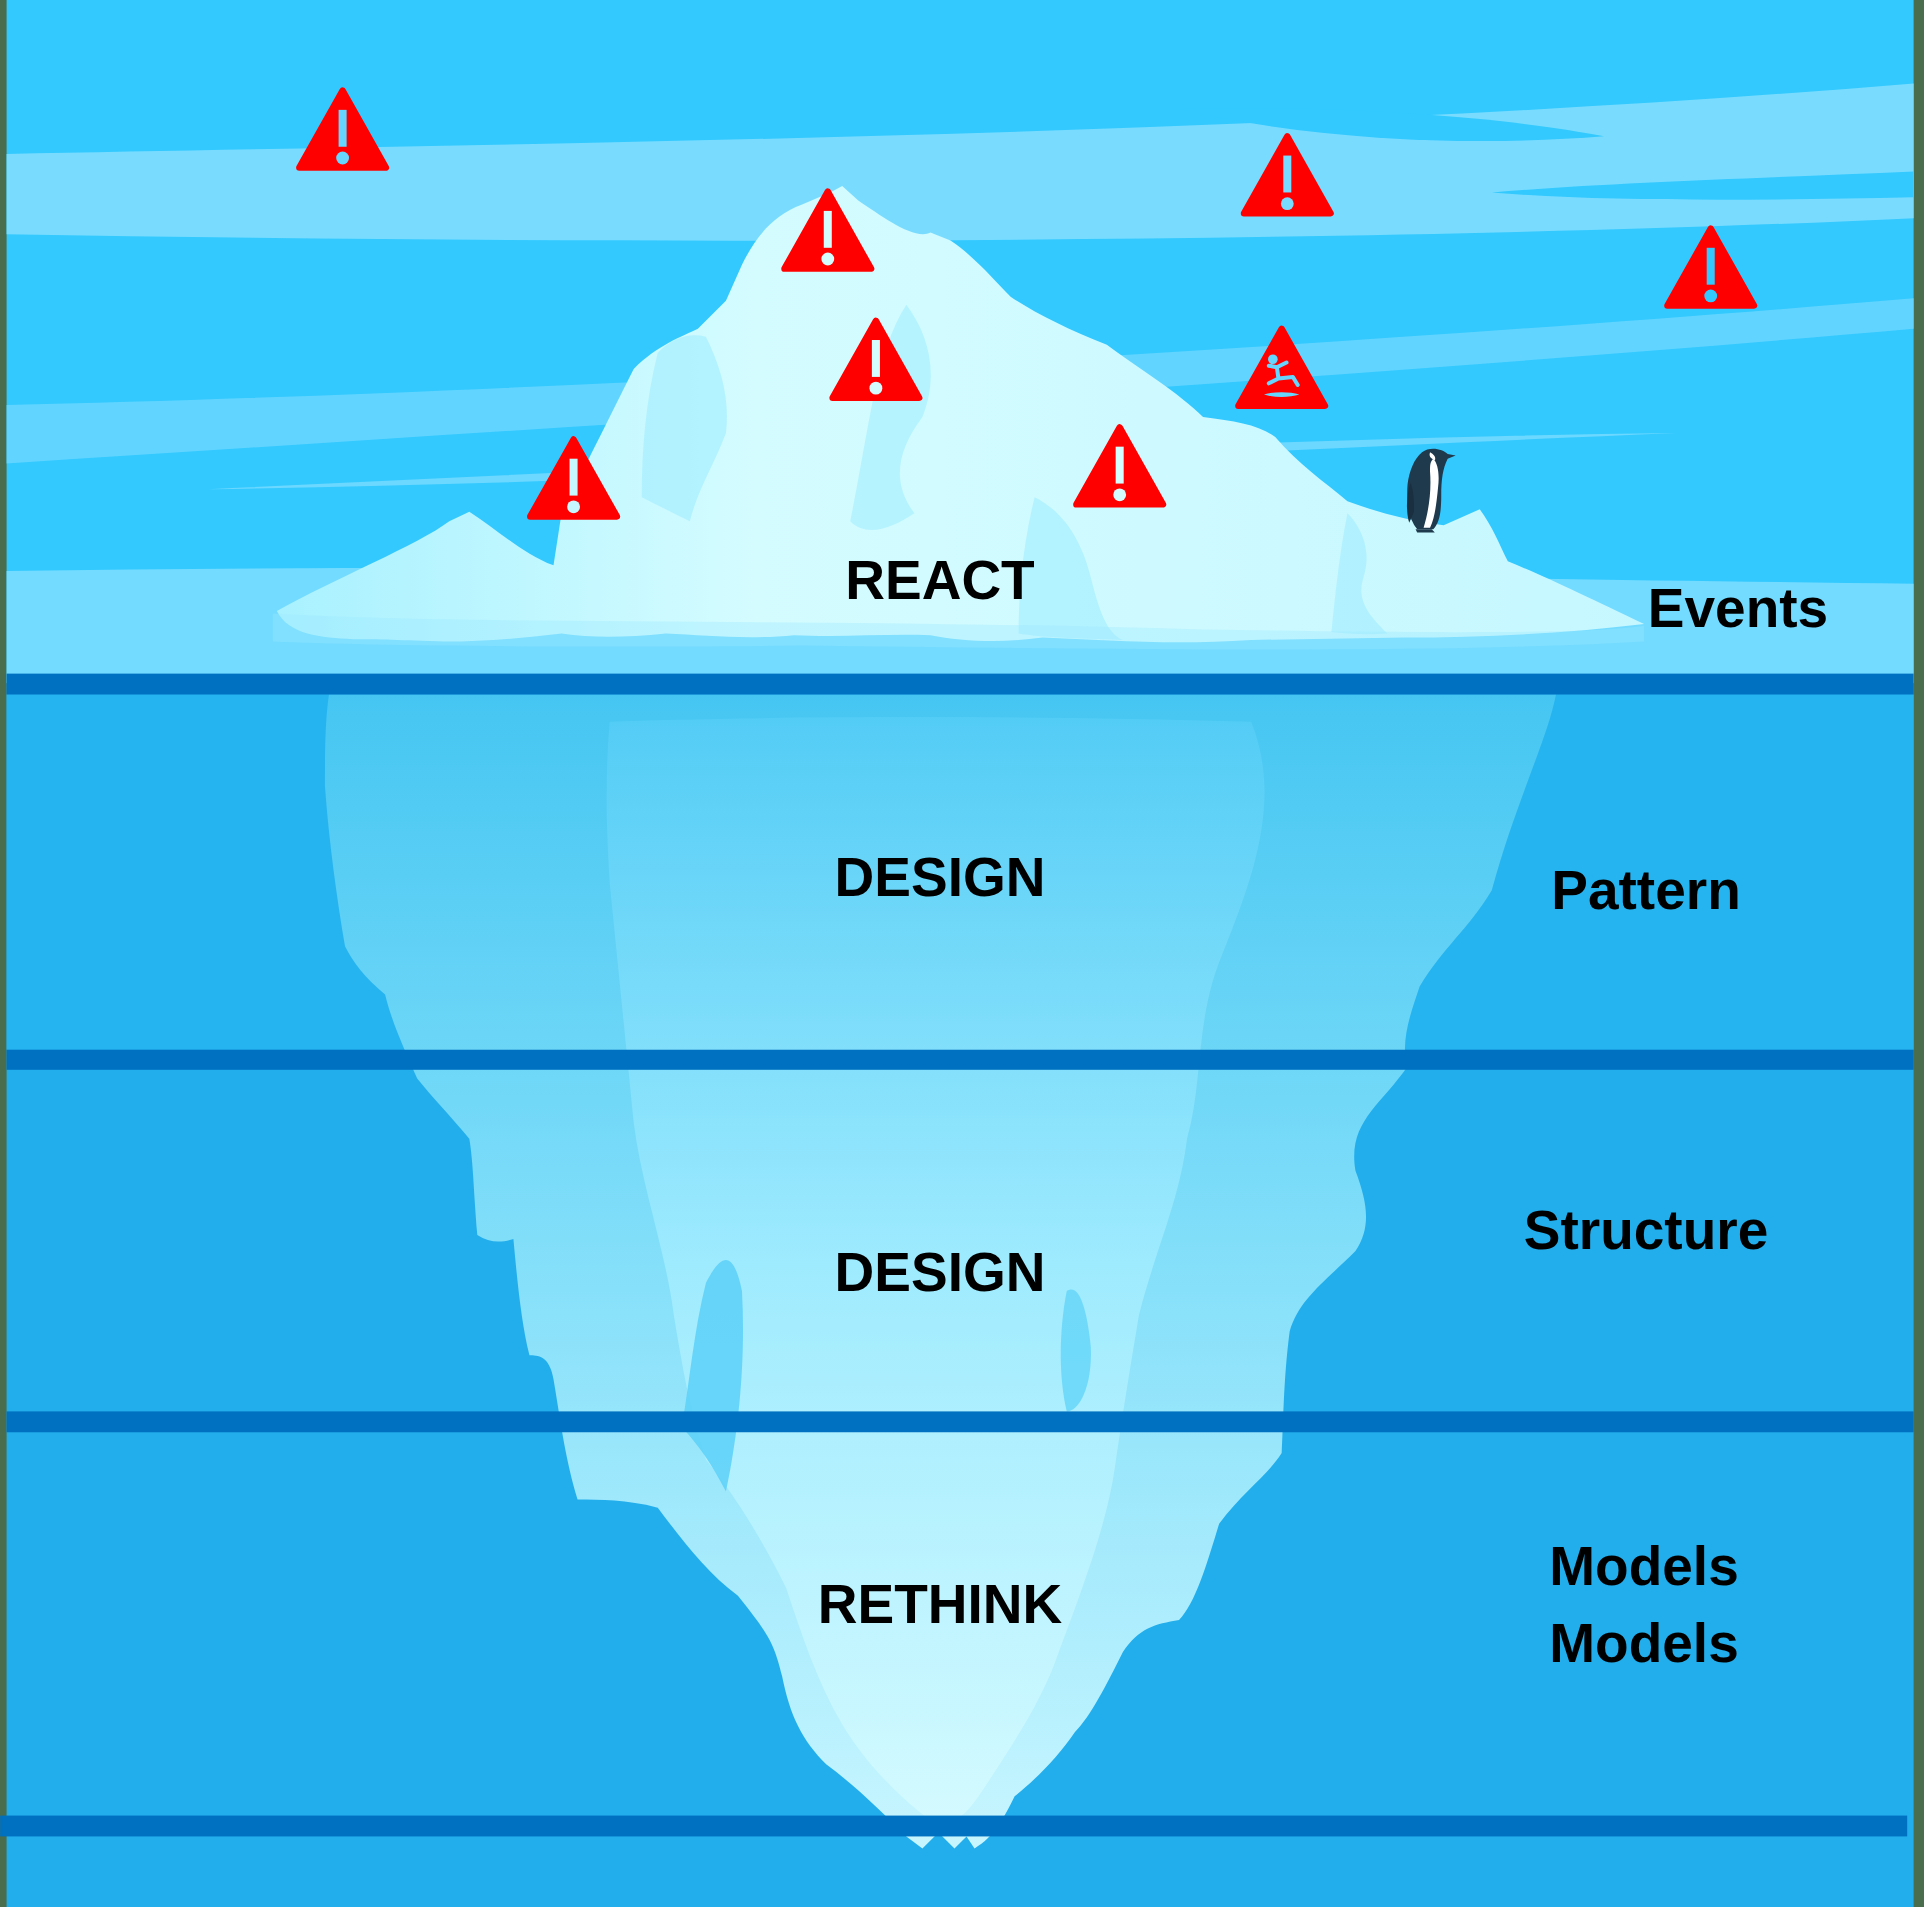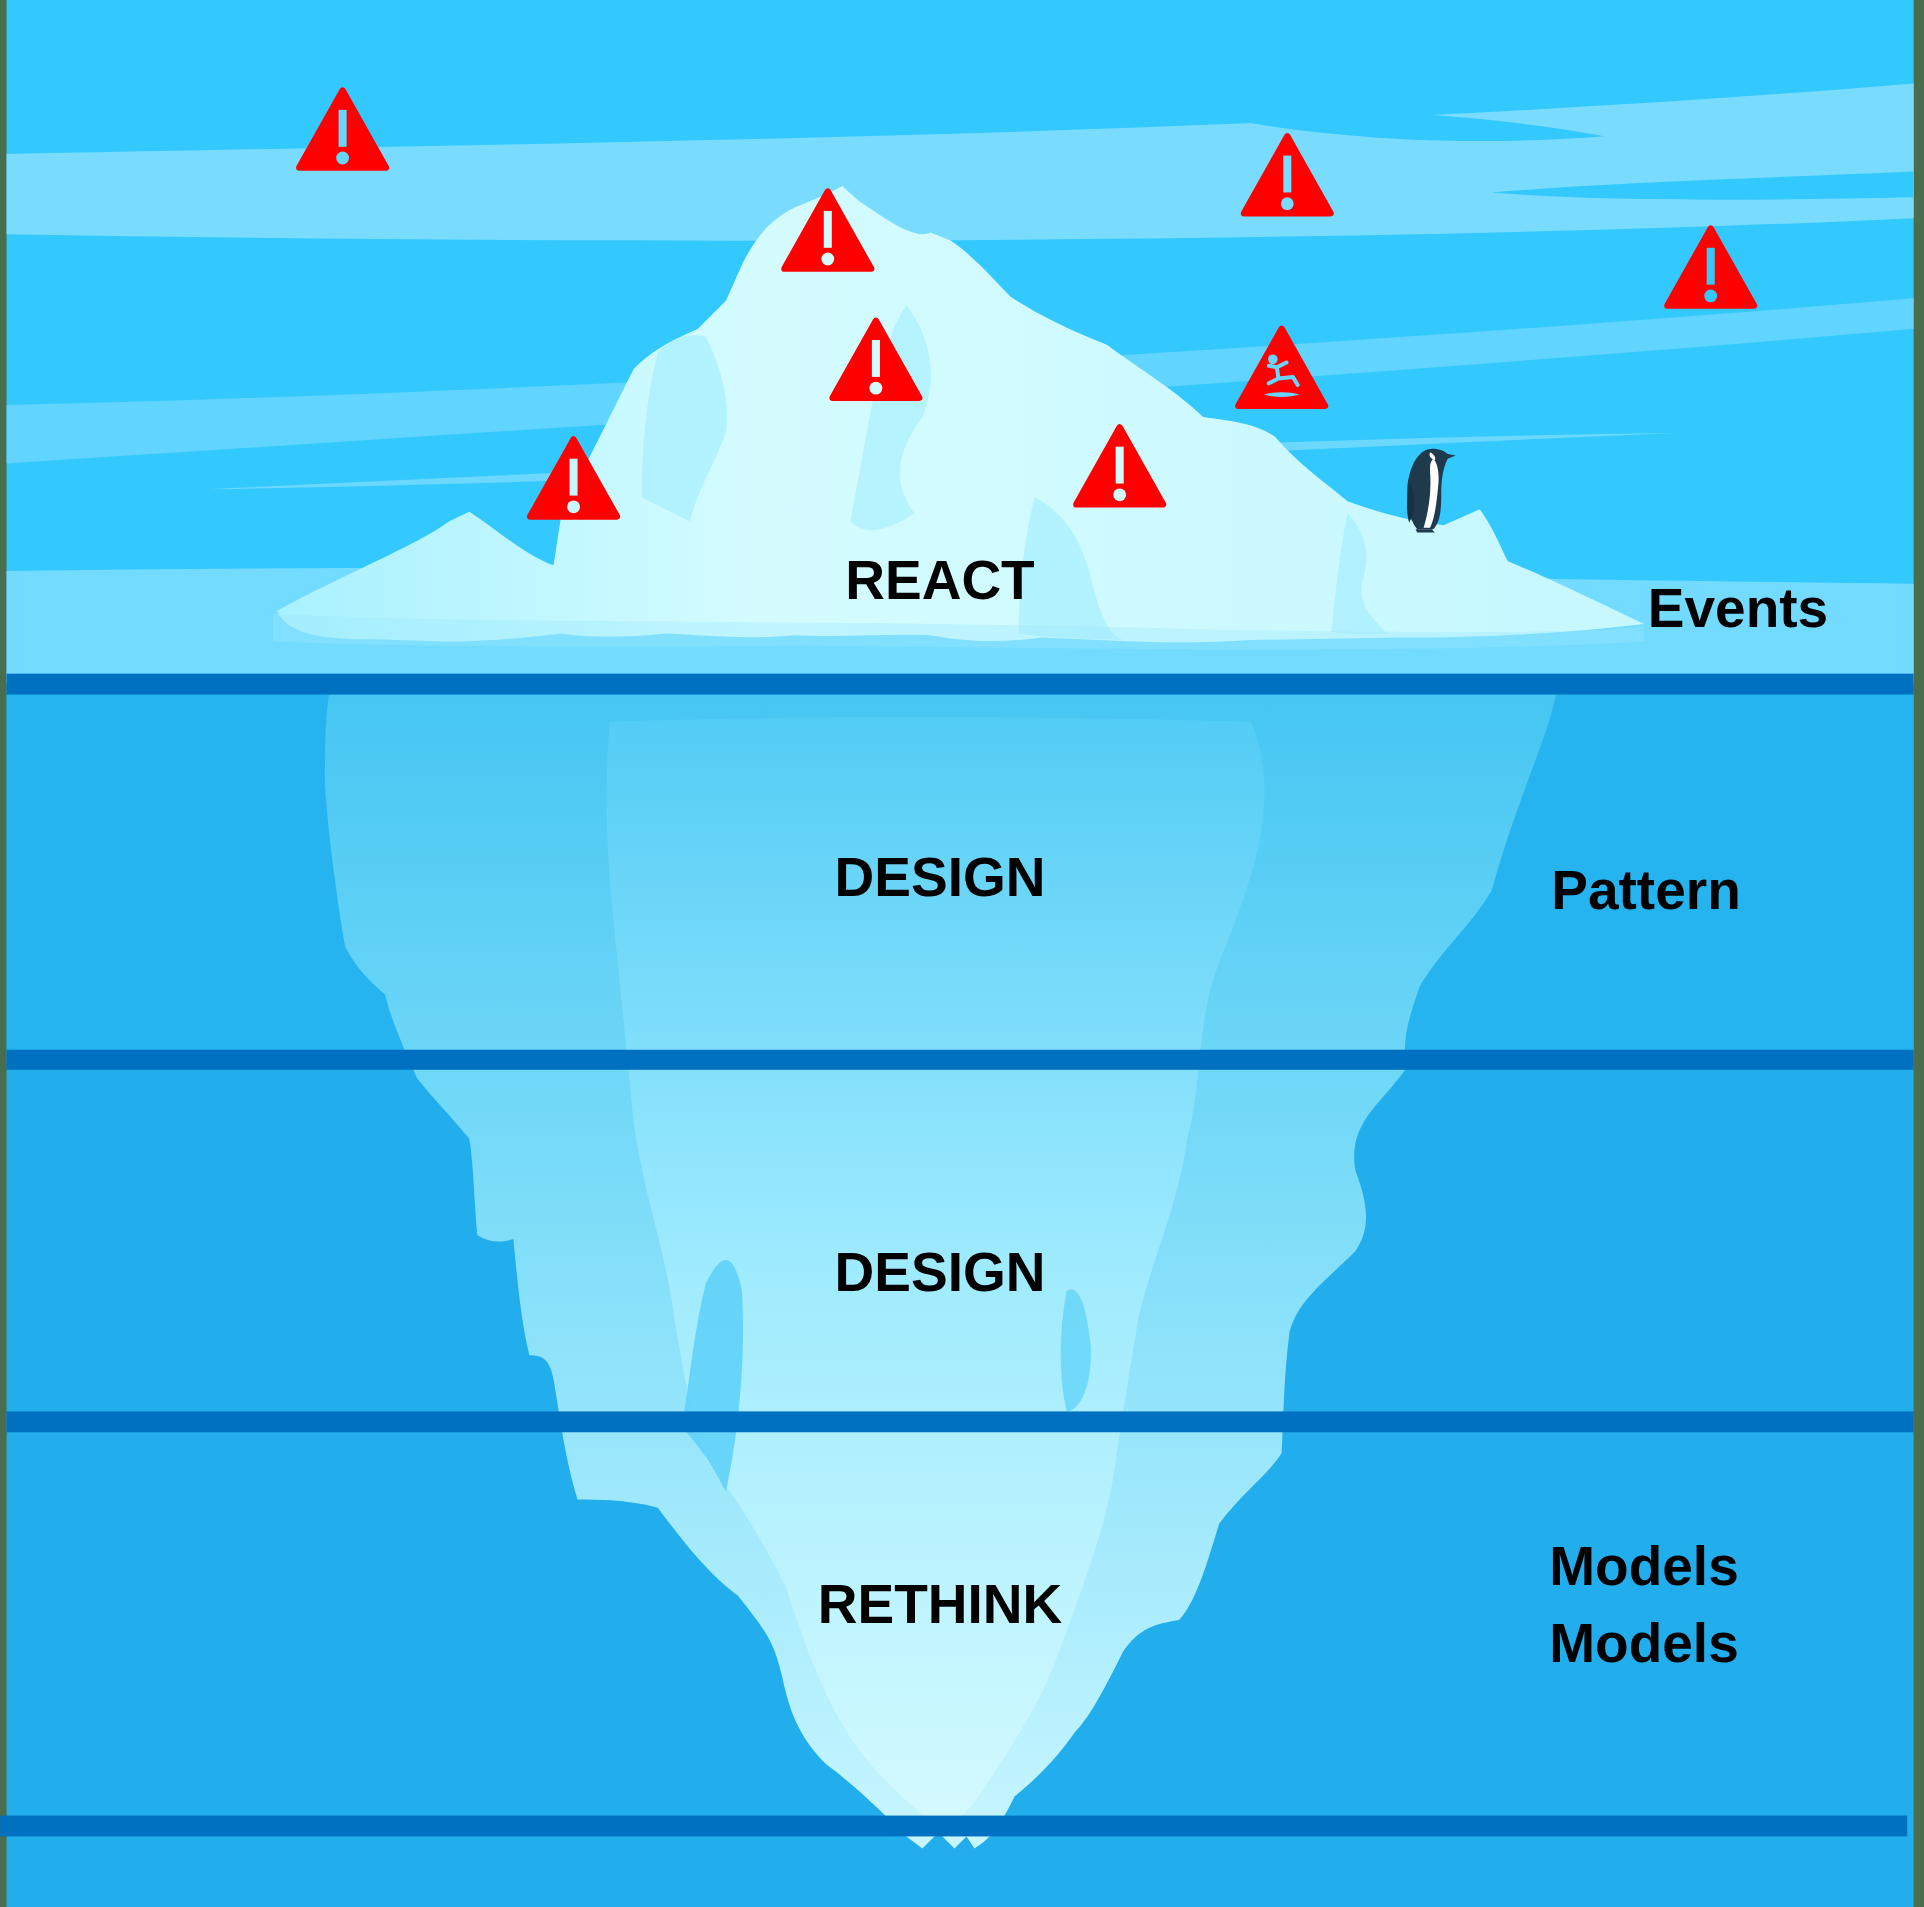--- a/index.html
+++ b/index.html
@@ -137,16 +137,17 @@
     </g>
   </svg>
 
   <div class="label stage-label" style="left:940px; top:580px;">REACT</div>
   <div class="label stage-label" style="left:940px; top:877px;">DESIGN</div>
   <div class="label stage-label" style="left:940px; top:1272px;">DESIGN</div>
   <div class="label stage-label" style="left:940px; top:1604px;">RETHINK</div>
 
   <div class="label level-label" style="left:1738px; top:580px;margin-top:28px;">Events</div>
   <div class="label level-label" style="left:1646px; top:890px;">Pattern</div>
+  <div class="label level-label" style="left:1646px; top:1230px;">Structure</div>
   <div class="label level-label" style="left:1644px; top:1566px;">Models</div>
   <div class="label level-label" style="left:1644px; top:1643px;">Models</div>
 </div>
 
 
 </body></html>

